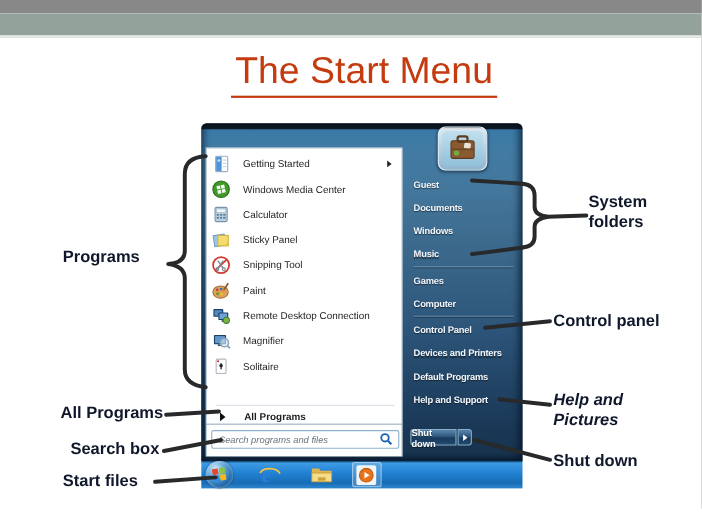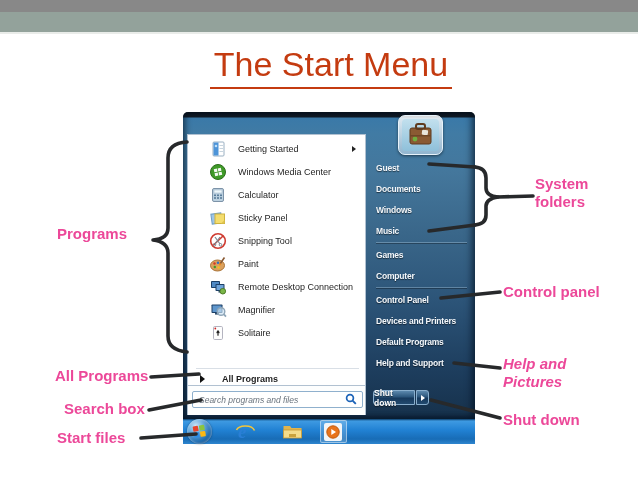--- a/index.html
+++ b/index.html
@@ -7,33 +7,33 @@
   .slide { position:relative; width:638px; height:479px; background:#ffffff; overflow:hidden;margin-top:12px; }
 
   
   .topbar { position:absolute; left:0; top:0; width:638px; height:22px; background:#93a29b; border-bottom:2px solid #e9ece9; }
 
   
   .title-wrap { position:absolute; left:0; top:33px; width:638px; text-align:center; }
   .title { display:inline-block; font-size:34px; color:#c43b10; border-bottom:2px solid #c43b10; padding:0 4px 3px 4px; transform:translateX(12px); letter-spacing:0px; }
 
   
-  .callout { position:absolute; font-weight:bold; font-size:15px; color:#ec4899; line-height:18px; white-space:nowrap; }
+  .callout { position:absolute; font-weight:bold; font-size:15px; color:#0f172a; line-height:18px; white-space:nowrap; }
 
   
   .menu { position:absolute; left:183px; top:100px; width:292px; height:307px;
     border-radius:5px 5px 0 0;
     background:linear-gradient(180deg,#0c141d 0px,#111b26 5px,#3a79a8 6px,#417ba4 22px,#44779c 60px,#3a678a 120px,#2c5478 190px,#1d3d5d 260px,#16314b 307px);
     box-shadow:inset -4px 0 6px rgba(2,16,32,.5), inset 4px 0 5px rgba(2,16,32,.35), inset 0 -3px 4px rgba(2,16,32,.4);
   }
 
   
   .left-panel { position:absolute; left:4px; top:22px; width:179px; height:252px; background:#ffffff; border:1px solid rgba(60,100,140,.4); }
   .left-items { position:absolute; left:0; top:2px; width:100%; }
-  .l-row { display:flex; align-items:center; height:23px; padding-left:21px; }
+  .l-row { display:flex; align-items:center; height:23px; padding-left:4px; }
   .l-row .lbl { margin-left:11px; font-size:9px; color:#1e1e1e; }
   .licon { width:18px; height:18px; flex:0 0 18px; }
   .submenu-arrow { margin-left:auto; margin-right:9px; width:0; height:0; border-left:4px solid #222; border-top:3px solid transparent; border-bottom:3px solid transparent; }
   .ap-sep { position:absolute; left:8px; top:233px; width:163px; height:1px; background:#d9dfe6; }
   .all-programs { position:absolute; left:0; top:236px; width:100%; height:16px; display:flex; align-items:center; }
   .back-arrow { margin-left:12px; width:0; height:0; border-left:5px solid #111; border-top:4px solid transparent; border-bottom:4px solid transparent; }
   .all-programs .lbl { margin-left:17px; font-size:9px; font-weight:bold; color:#1e1e1e; }
 
   
   .search-area { position:absolute; left:4px; top:274px; width:179px; height:29px; background:#fdfefe; border-left:1px solid rgba(60,100,140,.4); border-right:1px solid rgba(60,100,140,.4); }

